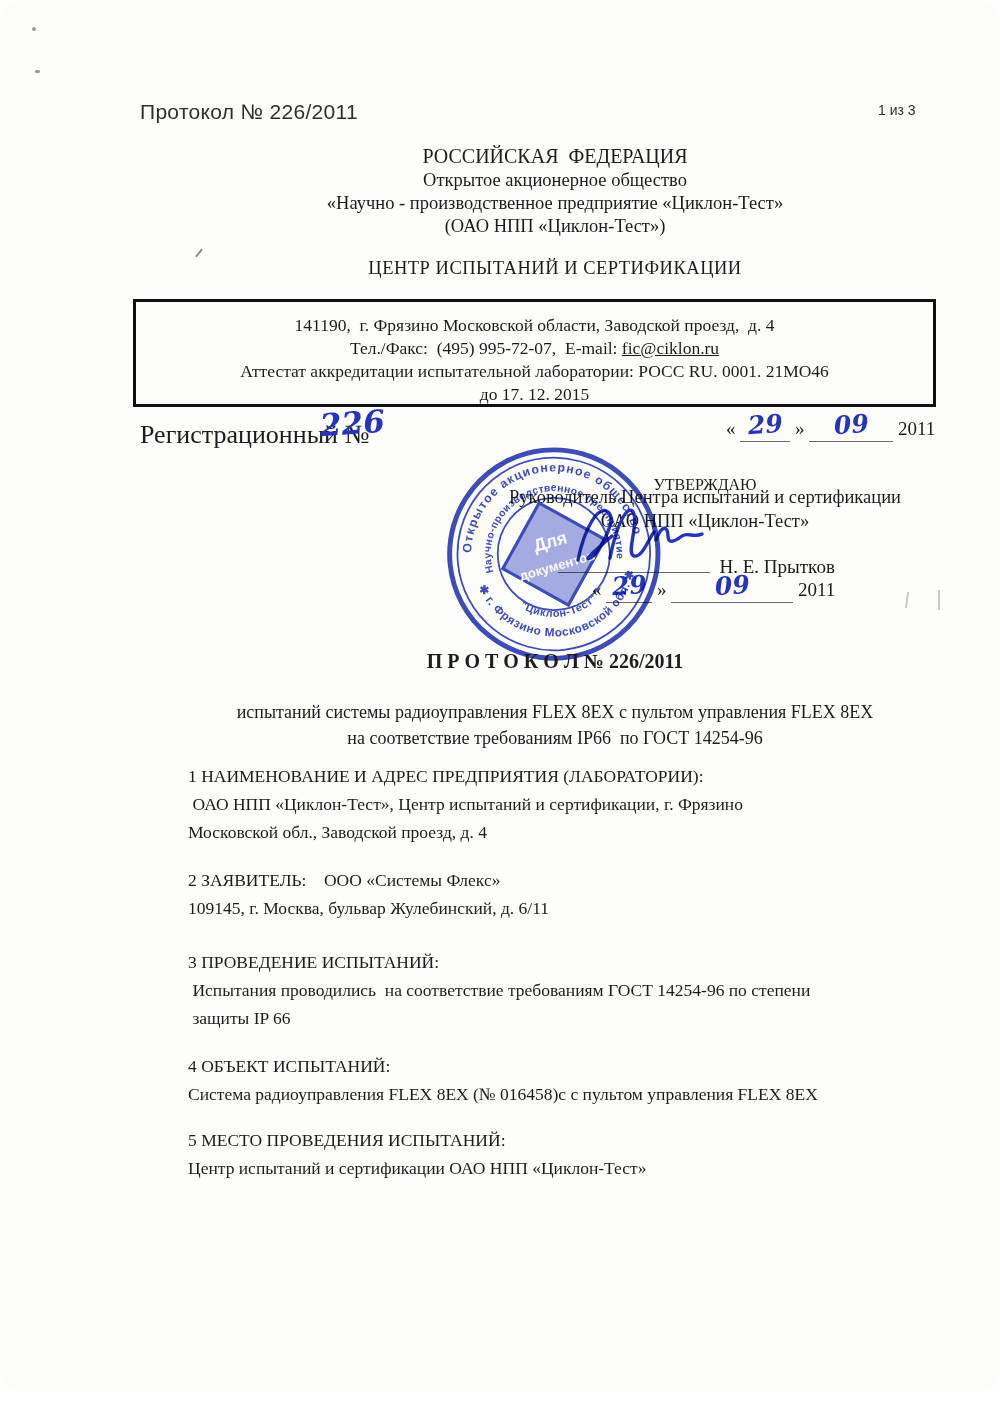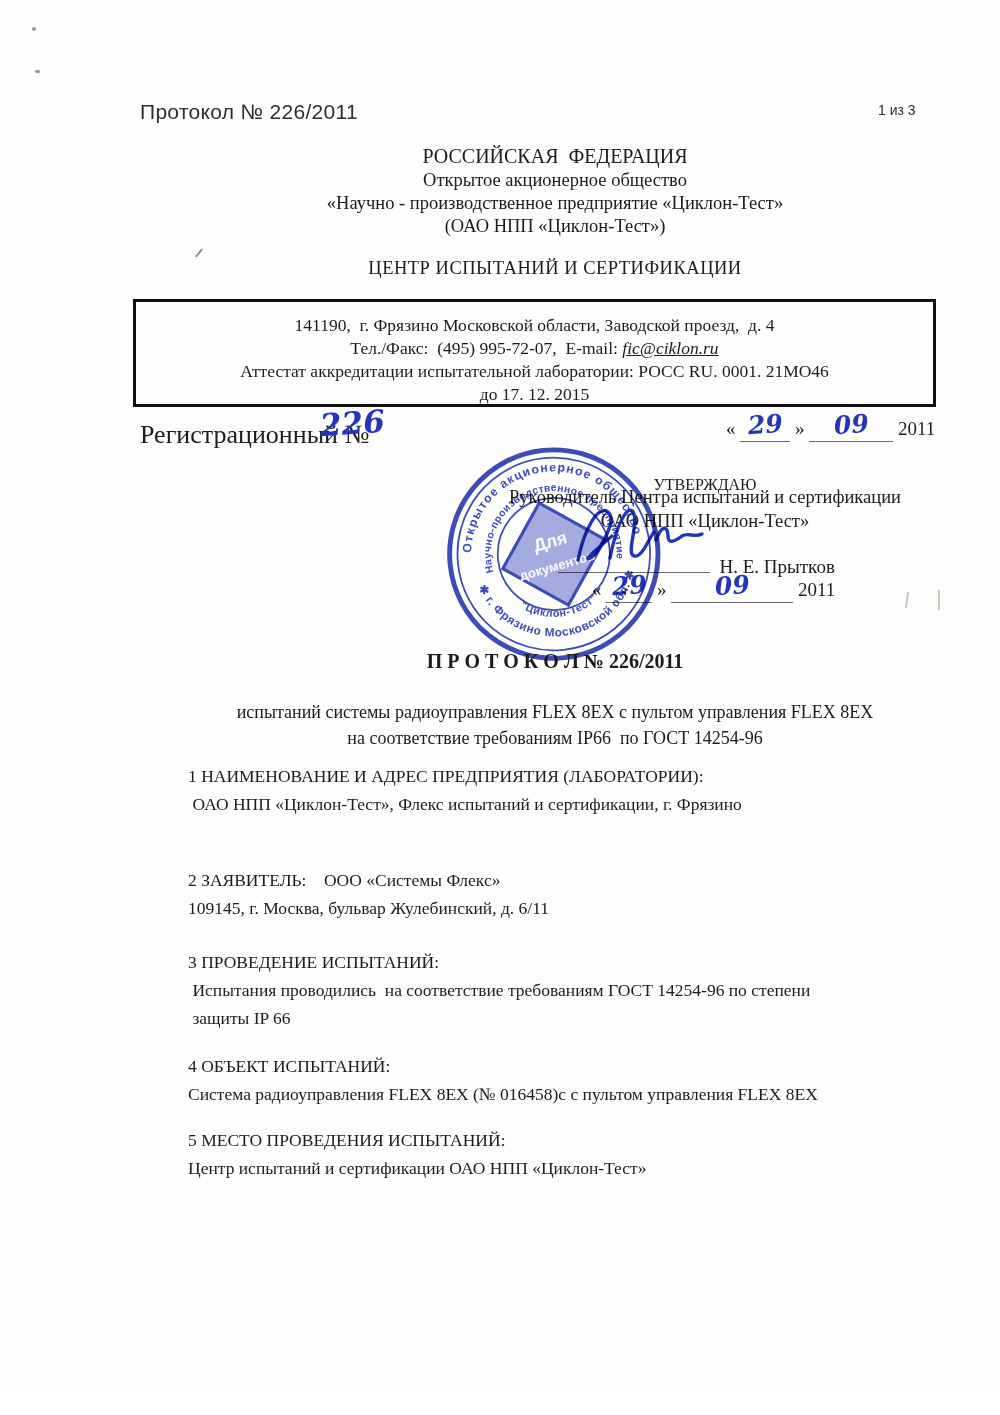--- a/index.html
+++ b/index.html
@@ -19,21 +19,21 @@
   }
   .u-slot{
     display:inline-block;border-bottom:1.6px solid #6a6a66;
     text-align:center;vertical-align:baseline;height:24px;line-height:20px;
   }
   .u-slot .hw{position:relative;top:-2px;font-size:25px;}
   .date-row{font-size:19px;white-space:pre;}
   .stamp-wrap{mix-blend-mode:multiply;opacity:0.92;}
   .speck{position:absolute;background:#9a9a94;border-radius:50%;}
   .faint-mark{position:absolute;background:#c9c9c3;}
-  .email-link{text-decoration:underline;font-style:italic;}
+  .email-link{text-decoration:underline;}
   .bottom-edge{
     position:absolute;left:0;top:1401px;width:1000px;height:14px;
     background:#f2f2ef;border-top:1px solid #aaaaa5;
   }
 </style>
 </head>
 <body>
 
 <div class="page">
 
@@ -113,21 +113,22 @@
       </g>
     </svg>
   </div>
 
   <div class="abs centered" style="left:110px;top:650px;width:890px;font-size:20px;font-weight:bold;">П Р О Т О К О Л  № 226/2011</div>
   <div class="abs centered doc-line" style="left:90px;top:698px;width:930px;font-size:18px;">испытаний системы радиоуправления FLEX 8EX с пультом управления FLEX 8EX</div>
   <div class="abs centered doc-line" style="left:90px;top:724px;width:930px;font-size:18px;">на соответствие требованиям IP66  по ГОСТ 14254-96</div>
 
   <section class="abs" style="left:188px;top:762px;width:760px;">
     <div class="doc-line">1 НАИМЕНОВАНИЕ И АДРЕС ПРЕДПРИЯТИЯ (ЛАБОРАТОРИИ):</div>
-    <div class="doc-line"> ОАО НПП «Циклон-Тест», Флекс испытаний и сертификации, г. Фрязино</div>
+    <div class="doc-line"> ОАО НПП «Циклон-Тест», Центр испытаний и сертификации, г. Фрязино</div>
+    <div class="doc-line">Московской обл., Заводской проезд, д. 4</div>
   </section>
 
   <section class="abs" style="left:188px;top:866px;width:760px;">
     <div class="doc-line">2 ЗАЯВИТЕЛЬ:    ООО «Системы Флекс»</div>
     <div class="doc-line">109145, г. Москва, бульвар Жулебинский, д. 6/11</div>
   </section>
 
   <section class="abs" style="left:188px;top:948px;width:780px;">
     <div class="doc-line">3 ПРОВЕДЕНИЕ ИСПЫТАНИЙ:</div>
     <div class="doc-line"> Испытания проводились  на соответствие требованиям ГОСТ 14254-96 по степени</div>

